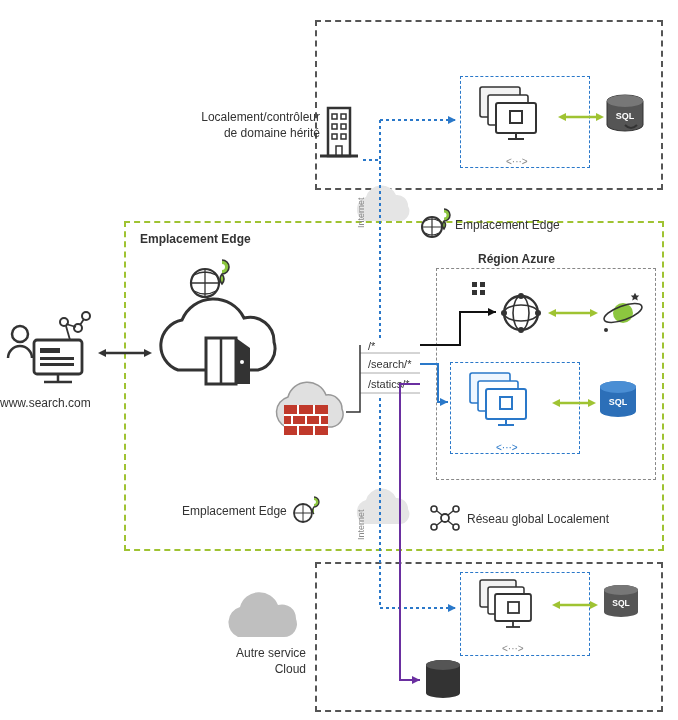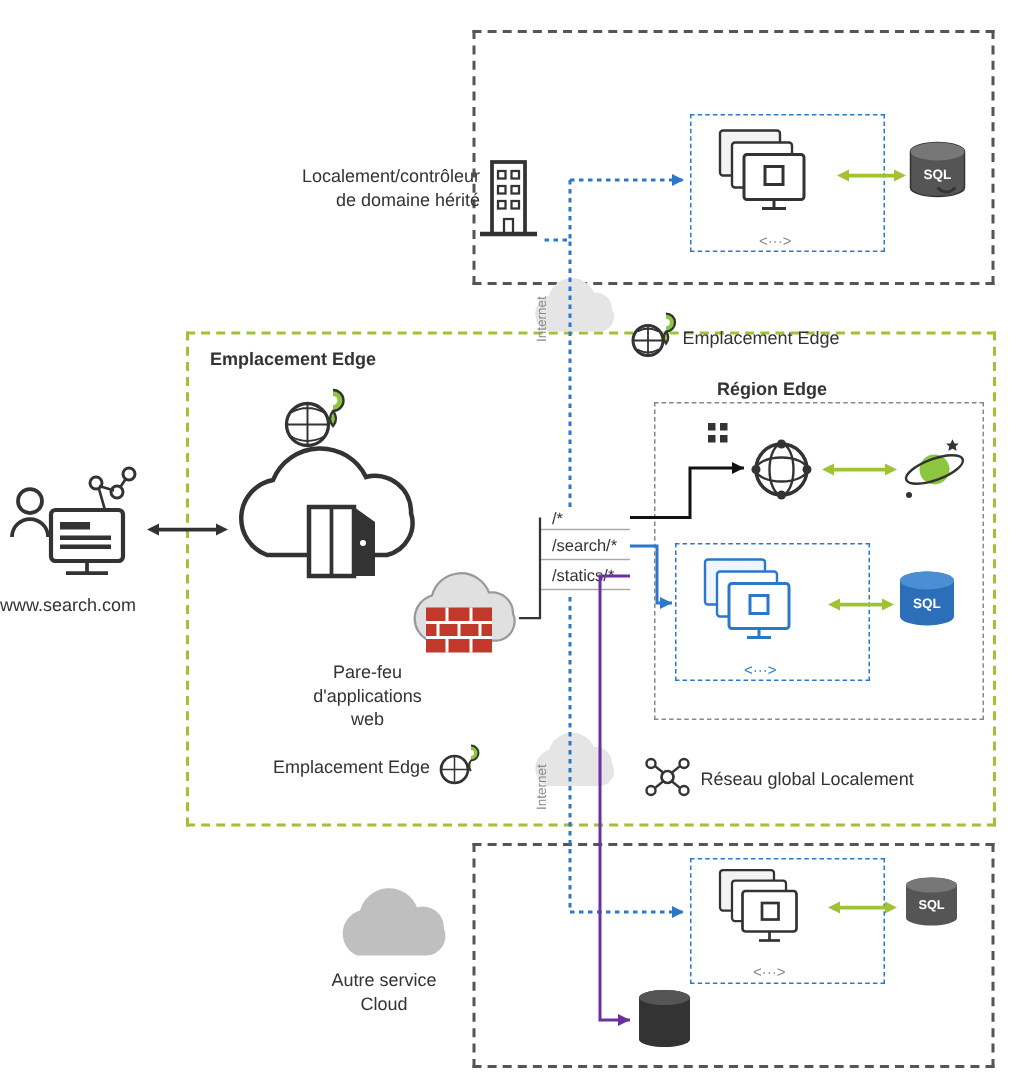--- a/index.html
+++ b/index.html
@@ -93,33 +93,30 @@
       <line x1="0" y1="20" x2="44" y2="20" stroke="#fff" stroke-width="2"></line>
       <line x1="14" y1="0" x2="14" y2="10" stroke="#fff" stroke-width="2"></line>
       <line x1="30" y1="0" x2="30" y2="10" stroke="#fff" stroke-width="2"></line>
       <line x1="8" y1="10" x2="8" y2="20" stroke="#fff" stroke-width="2"></line>
       <line x1="22" y1="10" x2="22" y2="20" stroke="#fff" stroke-width="2"></line>
       <line x1="36" y1="10" x2="36" y2="20" stroke="#fff" stroke-width="2"></line>
       <line x1="14" y1="20" x2="14" y2="30" stroke="#fff" stroke-width="2"></line>
       <line x1="30" y1="20" x2="30" y2="30" stroke="#fff" stroke-width="2"></line>
     </g>
   </svg>
-  <div class="label" style="left:200px;top:441px;text-align:center;width:90px;white-space:pre-line">Pare-feu
-d'applications
-web</div>
 
   <svg class="icon" style="left:292px;top:494px" width="30" height="30">
     <circle cx="11" cy="19" r="9" fill="#fff" stroke="#333" stroke-width="1.8"></circle>
     <path d="M2 19 h18 M11 10 v18" fill="none" stroke="#333" stroke-width="1"></path>
     <path d="M22 3 a5 5 0 0 1 0 10 q-3 4 0 7" fill="#8cc63f" stroke="#333" stroke-width="1.3"></path>
     <circle cx="22" cy="8" r="2" fill="#fff"></circle>
   </svg>
   <div class="label" style="left:182px;top:504px">Emplacement Edge</div>
 
-  <div class="label" style="left:478px;top:252px;font-weight:600">Région Edge</div>
+  <div class="label" style="left:478px;top:252px;font-weight:600">Région Azure</div>
   <div class="sub gray" style="left:436px;top:268px;width:220px;height:212px"></div>
 
   <svg class="icon" style="left:472px;top:282px" width="14" height="14">
     <rect x="0" y="0" width="5" height="5" fill="#333"></rect>
       <rect x="8" y="0" width="5" height="5" fill="#333"></rect>
     <rect x="0" y="8" width="5" height="5" fill="#333"></rect>
       <rect x="8" y="8" width="5" height="5" fill="#333"></rect>
   </svg>
 
   <svg class="icon" style="left:500px;top:292px" width="42" height="42">
@@ -201,21 +198,21 @@
   <div class="label" style="left:502px;top:642px;color:#888;font-size:10px">&lt;···&gt;</div>
 
   <svg class="icon" style="left:424px;top:660px" width="38" height="42">
     <path d="M2 5 a17 5 0 0 1 34 0 v28 a17 5 0 0 1 -34 0 z" fill="#333"></path>
     <ellipse cx="19" cy="5" rx="17" ry="5" fill="#555"></ellipse>
   </svg>
 
   <svg class="icon" style="left:220px;top:595px" width="80" height="50">
     <path d="M18 42 a16 16 0 0 1 2 -30 a20 20 0 0 1 38 -2 a14 14 0 0 1 18 14 a13 13 0 0 1 -12 18 z" fill="#bfbfbf"></path>
   </svg>
-  <div class="label" style="left:206px;top:646px;text-align:center;width:100px;white-space:pre-line">Autre service
+  <div class="label" style="left:206px;top:646px;text-align:right;width:100px;white-space:pre-line">Autre service
 Cloud</div>
 
   <svg class="icon" style="left:6px;top:314px" width="90" height="76">
     <circle cx="14" cy="20" r="8" fill="none" stroke="#333" stroke-width="2.5"></circle>
     <path d="M2 44 a12 12 0 0 1 24 0" fill="none" stroke="#333" stroke-width="2.5"></path>
     <rect x="28" y="26" width="48" height="34" rx="3" fill="none" stroke="#333" stroke-width="2.8"></rect>
     <rect x="34" y="34" width="20" height="5" fill="#333"></rect>
     <rect x="34" y="43" width="34" height="3" fill="#333"></rect>
     <rect x="34" y="49" width="34" height="3" fill="#333"></rect>
     <line x1="52" y1="60" x2="52" y2="68" stroke="#333" stroke-width="2.5"></line>

